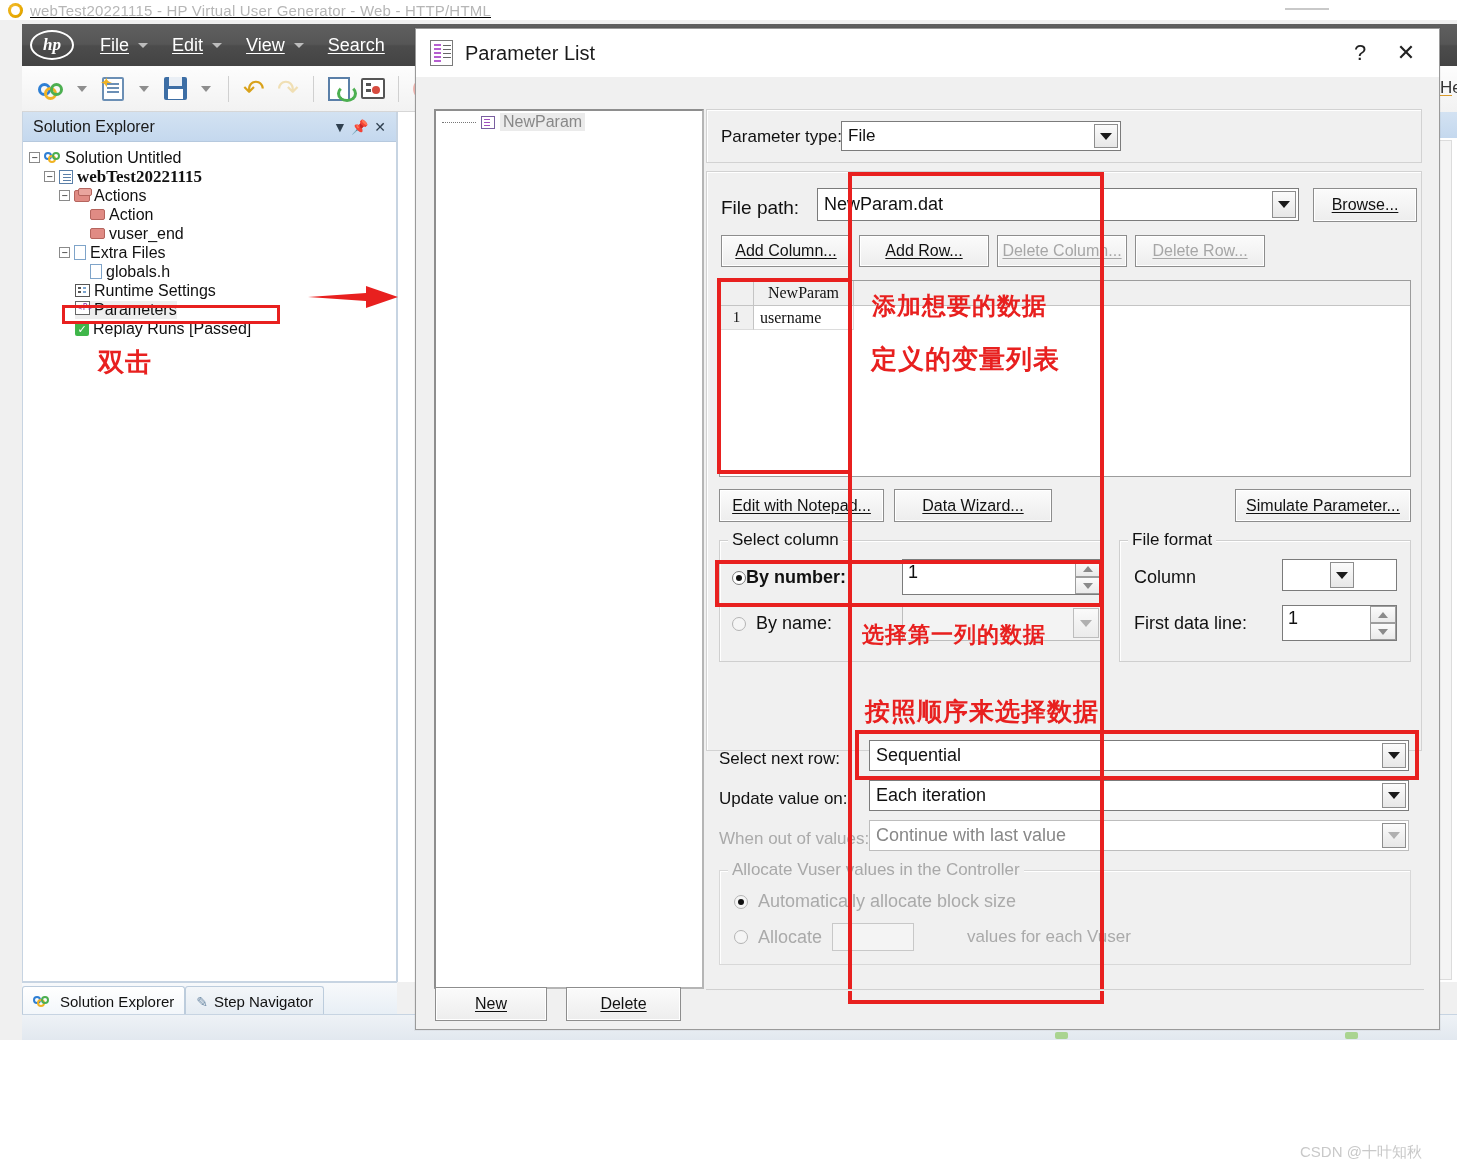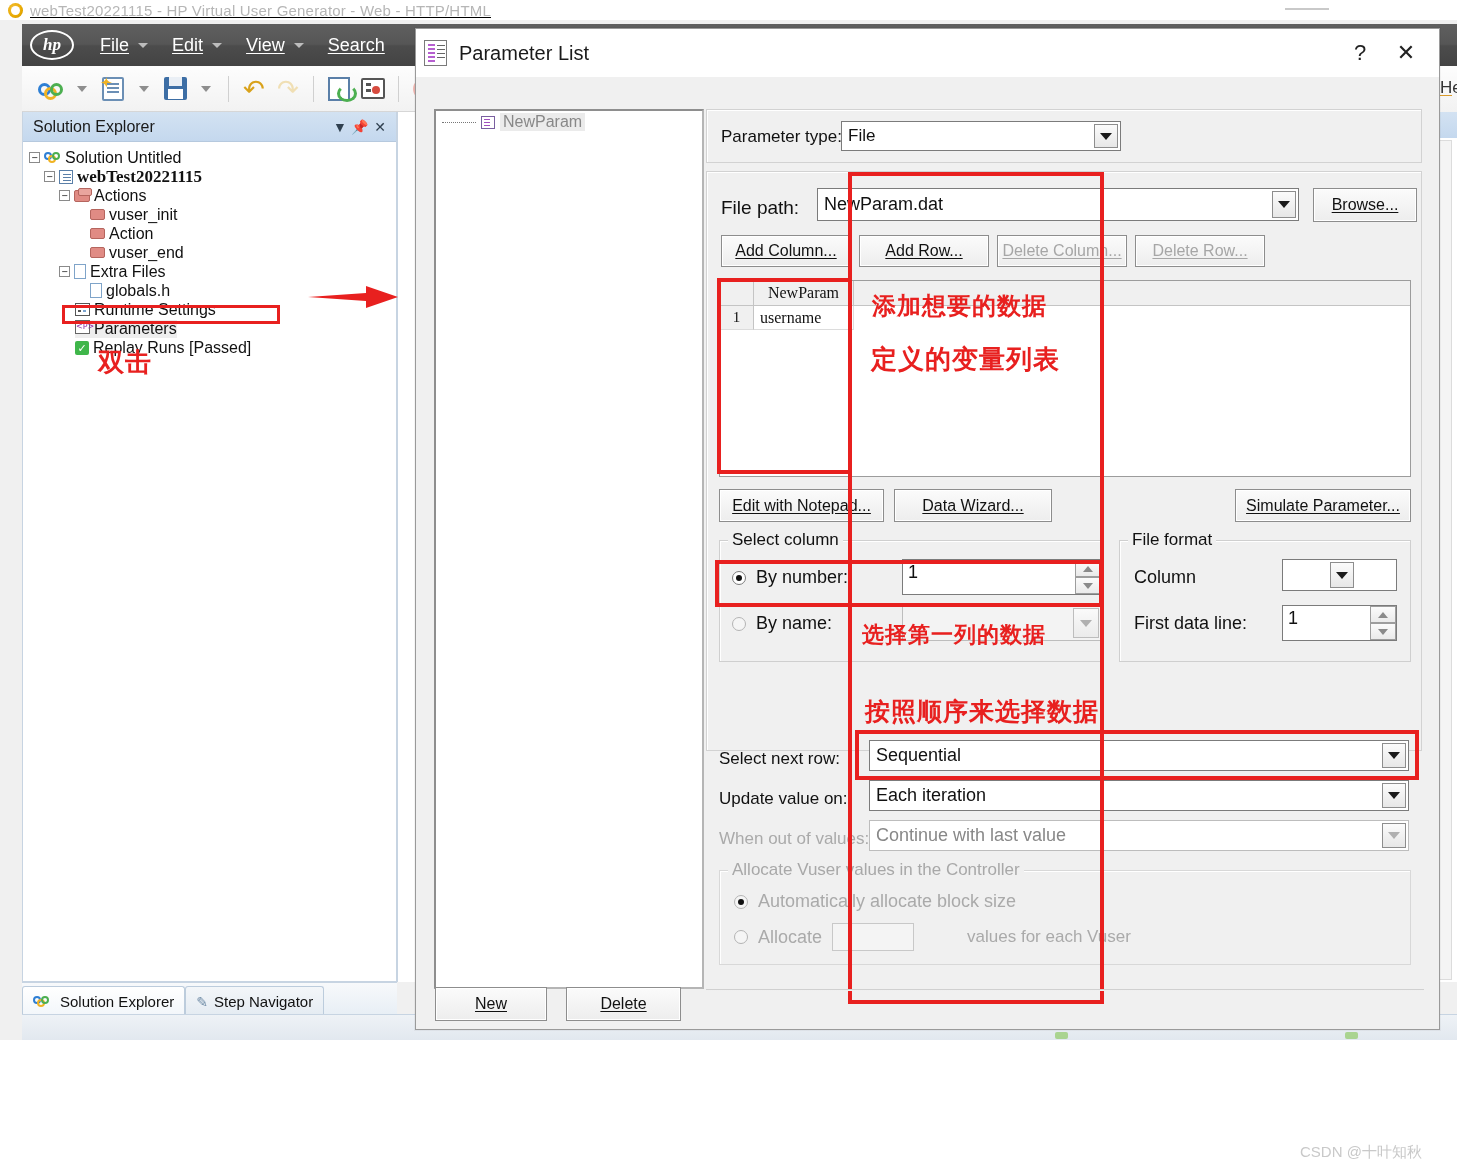--- a/index.html
+++ b/index.html
@@ -194,21 +194,21 @@
   
   .green-mark{position:absolute;width:13px;height:7px;background:#7ac142;opacity:.55;border-radius:2px;}
 
   
   #dlg{
     position:absolute; left:415px; top:28px; width:1025px; height:1002px;
     background:#f0f0f0; border:1px solid #9a9a9a;
     box-shadow:0 0 0 1px rgba(0,0,0,.04);
   }
   #dlg-title{
-    height:48px; background:#ffffff; display:flex; align-items:center; padding:0 10px 0 8px;
+    height:48px; background:#ffffff; display:flex; align-items:center; padding:0 10px 0 14px;
   }
   #dlg-icon{
     width:23px;height:26px;background:#ffffff;border:1px solid #7a7a7a;position:relative;margin-right:12px;
     flex:0 0 auto;
   }
   #dlg-icon:before{
     content:""; position:absolute; left:3px; top:3px; width:7px; height:19px;
     background:repeating-linear-gradient(to bottom,#b65fd0 0 2px, #ffffff 2px 4px);
   }
   #dlg-icon:after{
@@ -328,21 +328,21 @@
   #simulate-btn{ position:absolute; left:528px; top:317px; width:176px; height:33px;}
 
   .fieldset{
     position:absolute; border:1px solid #cfcfcf; box-shadow: inset 1px 1px 0 #ffffff;
   }
   .fieldset > .legend{
     position:absolute; left:8px; top:-11px; background:#f0f0f0; padding:0 4px;
     font-size:17px; color:#111;
   }
   #fs-selcol{ left:12px; top:368px; width:384px; height:122px;}
-  #radio-bynumber-row{ position:absolute; left:12px; top:26px; display:flex;align-items:center;gap:10px;}
+  #radio-bynumber-row{ position:absolute; left:12px; top:26px; display:flex;align-items:center;font-weight:bold;}
   #radio-byname-row{ position:absolute; left:12px; top:72px; display:flex;align-items:center;gap:10px;}
   .radio{
     width:14px;height:14px;border-radius:50%;border:1px solid #7b7b7b;background:#ffffff;
     position:relative; flex:0 0 auto;
   }
   .radio.on:after{ content:"";position:absolute;left:3px;top:3px;width:6px;height:6px;border-radius:50%;background:#111;}
   .radio.dis{ border-color:#b4b4b4; background:#f5f5f5;}
   .rlabel{ font-size:18px; color:#111;}
   .rlabel.dis{ color:#aaa;}
   #bynumber-spin{ position:absolute; left:182px; top:18px; width:200px; height:36px;}
@@ -508,24 +508,20 @@
         <span class="ticon ic-script"></span>
         <span class="tlabel-bold">webTest20221115</span>
       </div>
 
       <div class="tnode" style="padding-left:30px">
         <span class="tbox">−</span>
         <span class="ticon ic-bricks"></span>
         <span>Actions</span>
       </div>
 
-      <div class="tnode" style="padding-left:61px">
-        <span class="ticon ic-brick"></span>
-        <span>vuser_init</span>
-      </div>
 
       <div class="tnode" style="padding-left:61px">
         <span class="ticon ic-brick"></span>
         <span>Action</span>
       </div>
 
       <div class="tnode" style="padding-left:61px">
         <span class="ticon ic-brick"></span>
         <span>vuser_end</span>
       </div>

